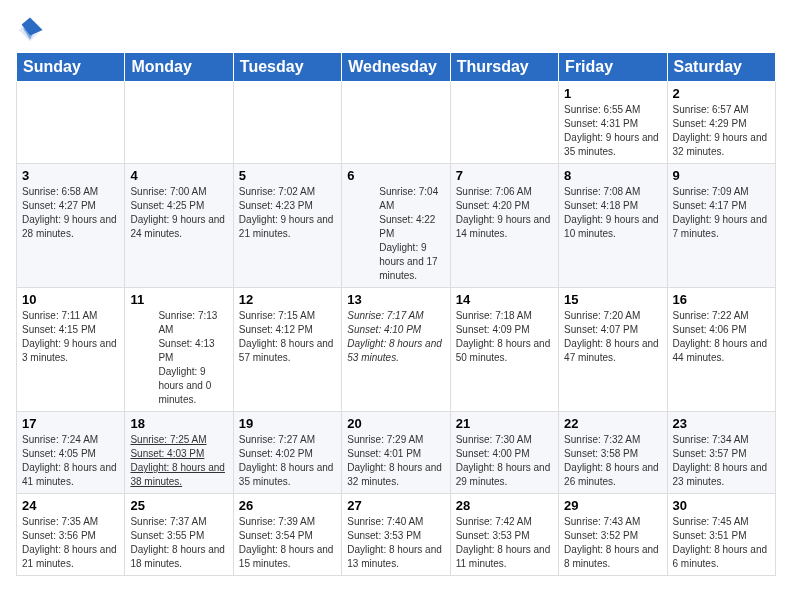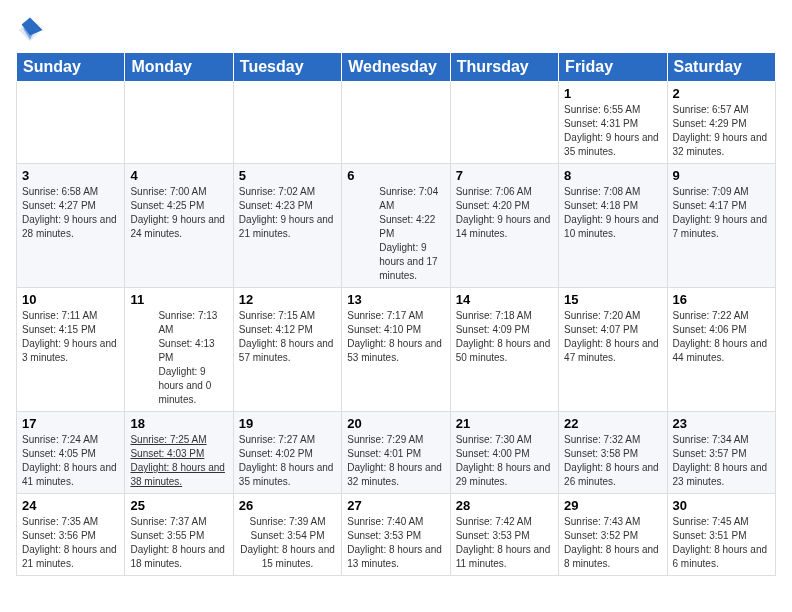--- a/index.html
+++ b/index.html
@@ -186,21 +186,21 @@
 Daylight: 9 hours and 0 minutes.</div>
         </td>
         <td>
           <span class="day-num">12</span>
           <div class="day-info" style="white-space: pre-line;">Sunrise: 7:15 AM
 Sunset: 4:12 PM
 Daylight: 8 hours and 57 minutes.</div>
         </td>
         <td>
           <span class="day-num">13</span>
-          <div class="day-info" style="white-space: pre-line;">Sunrise: 7:17 AM
+          <div class="day-info" style="white-space: pre-line; font-style: italic;">Sunrise: 7:17 AM
 Sunset: 4:10 PM
 Daylight: 8 hours and 53 minutes.</div>
         </td>
         <td>
           <span class="day-num">14</span>
           <div class="day-info" style="white-space: pre-line;">Sunrise: 7:18 AM
 Sunset: 4:09 PM
 Daylight: 8 hours and 50 minutes.</div>
         </td>
         <td>
@@ -268,21 +268,21 @@
 Daylight: 8 hours and 21 minutes.</div>
         </td>
         <td>
           <span class="day-num">25</span>
           <div class="day-info" style="white-space: pre-line;">Sunrise: 7:37 AM
 Sunset: 3:55 PM
 Daylight: 8 hours and 18 minutes.</div>
         </td>
         <td>
           <span class="day-num">26</span>
-          <div class="day-info" style="white-space: pre-line; text-align: center;">Sunrise: 7:39 AM
+          <div class="day-info" style="white-space: pre-line;">Sunrise: 7:39 AM
 Sunset: 3:54 PM
 Daylight: 8 hours and 15 minutes.</div>
         </td>
         <td>
           <span class="day-num">27</span>
           <div class="day-info" style="white-space: pre-line;">Sunrise: 7:40 AM
 Sunset: 3:53 PM
 Daylight: 8 hours and 13 minutes.</div>
         </td>
         <td>

